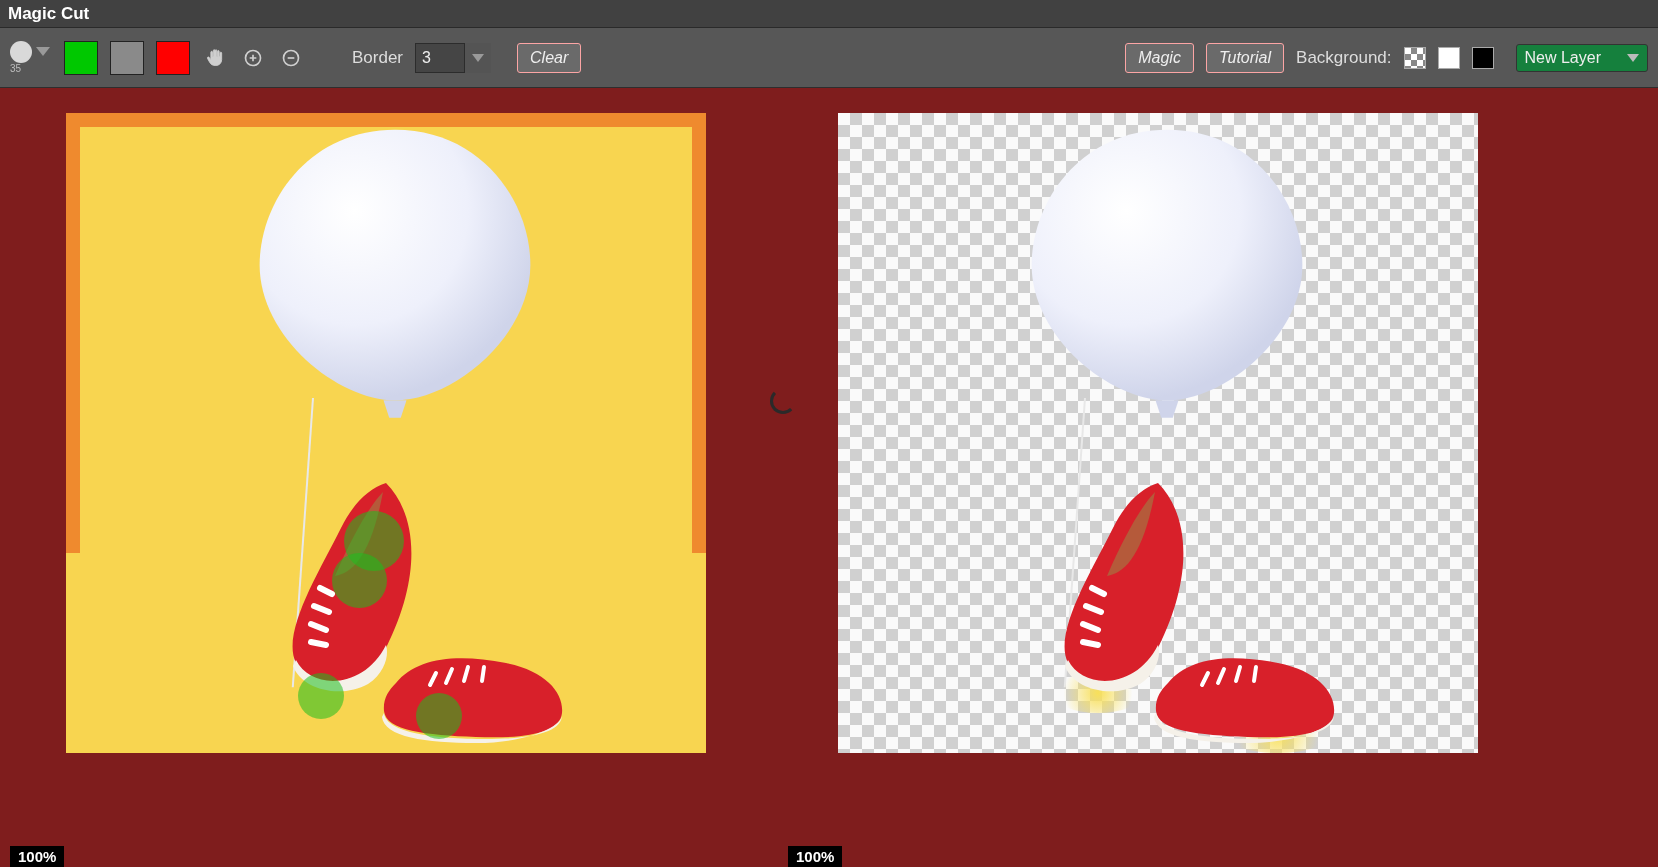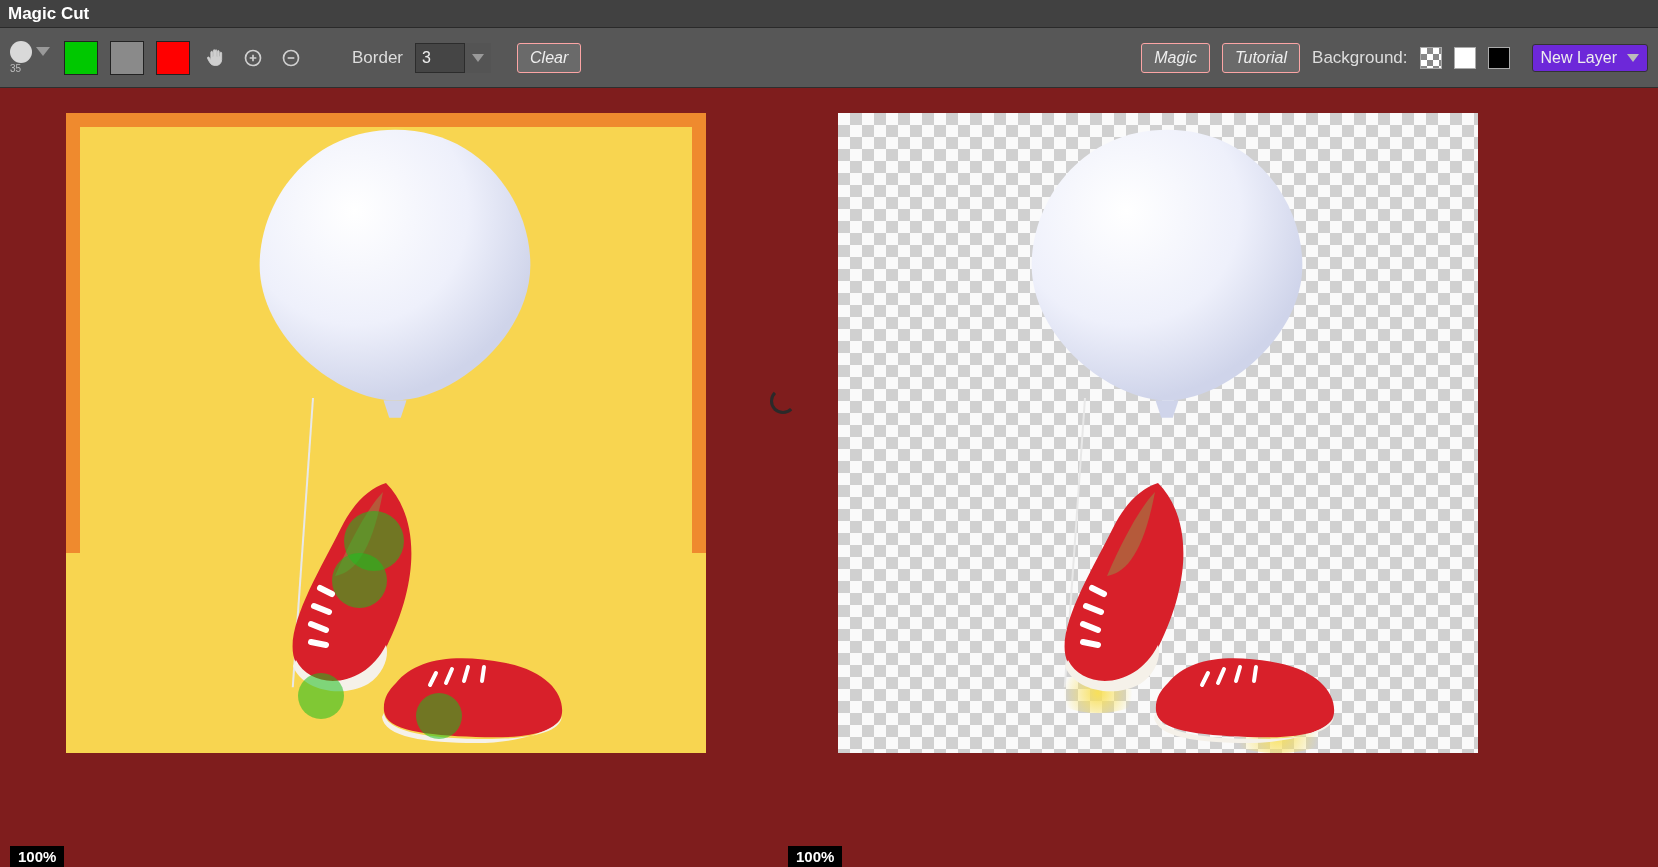--- a/index.html
+++ b/index.html
@@ -130,25 +130,25 @@
     background-size: 12px 12px;
     background-position: 0 0, 6px 6px;
   }
   .bg-white { background: #fff; }
   .bg-black { background: #000; }
 
   
   .dropdown {
     display: flex;
     align-items: center;
-    background: #6d28d9;
+    background: #15803d;
     border: 1px solid #333;
     border-radius: 3px;
     padding: 4px 8px;
-    gap: 10px;
+    gap: 26px;
     font-size: 16px;
     color: #eee;
     cursor: pointer;
   }
   .dropdown .dd-arrow {
     width: 0; height: 0;
     border-left: 6px solid transparent;
     border-right: 6px solid transparent;
     border-top: 8px solid #bbb;
   }

